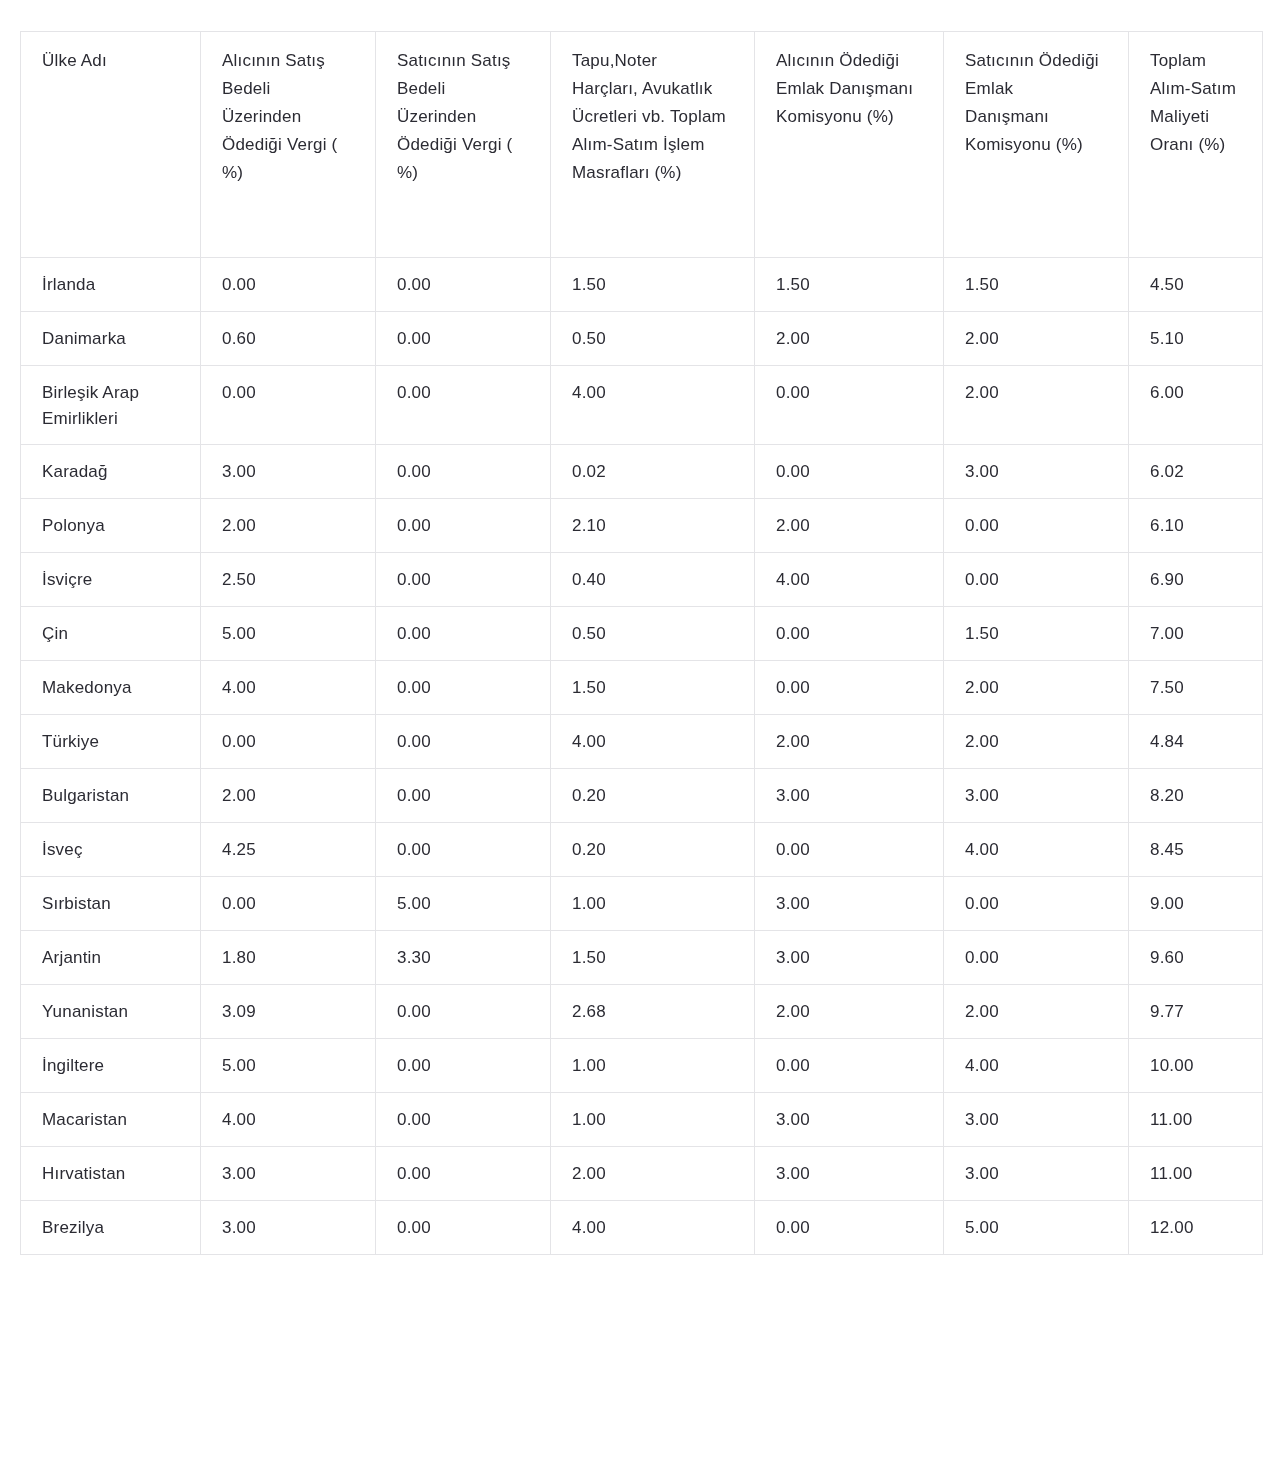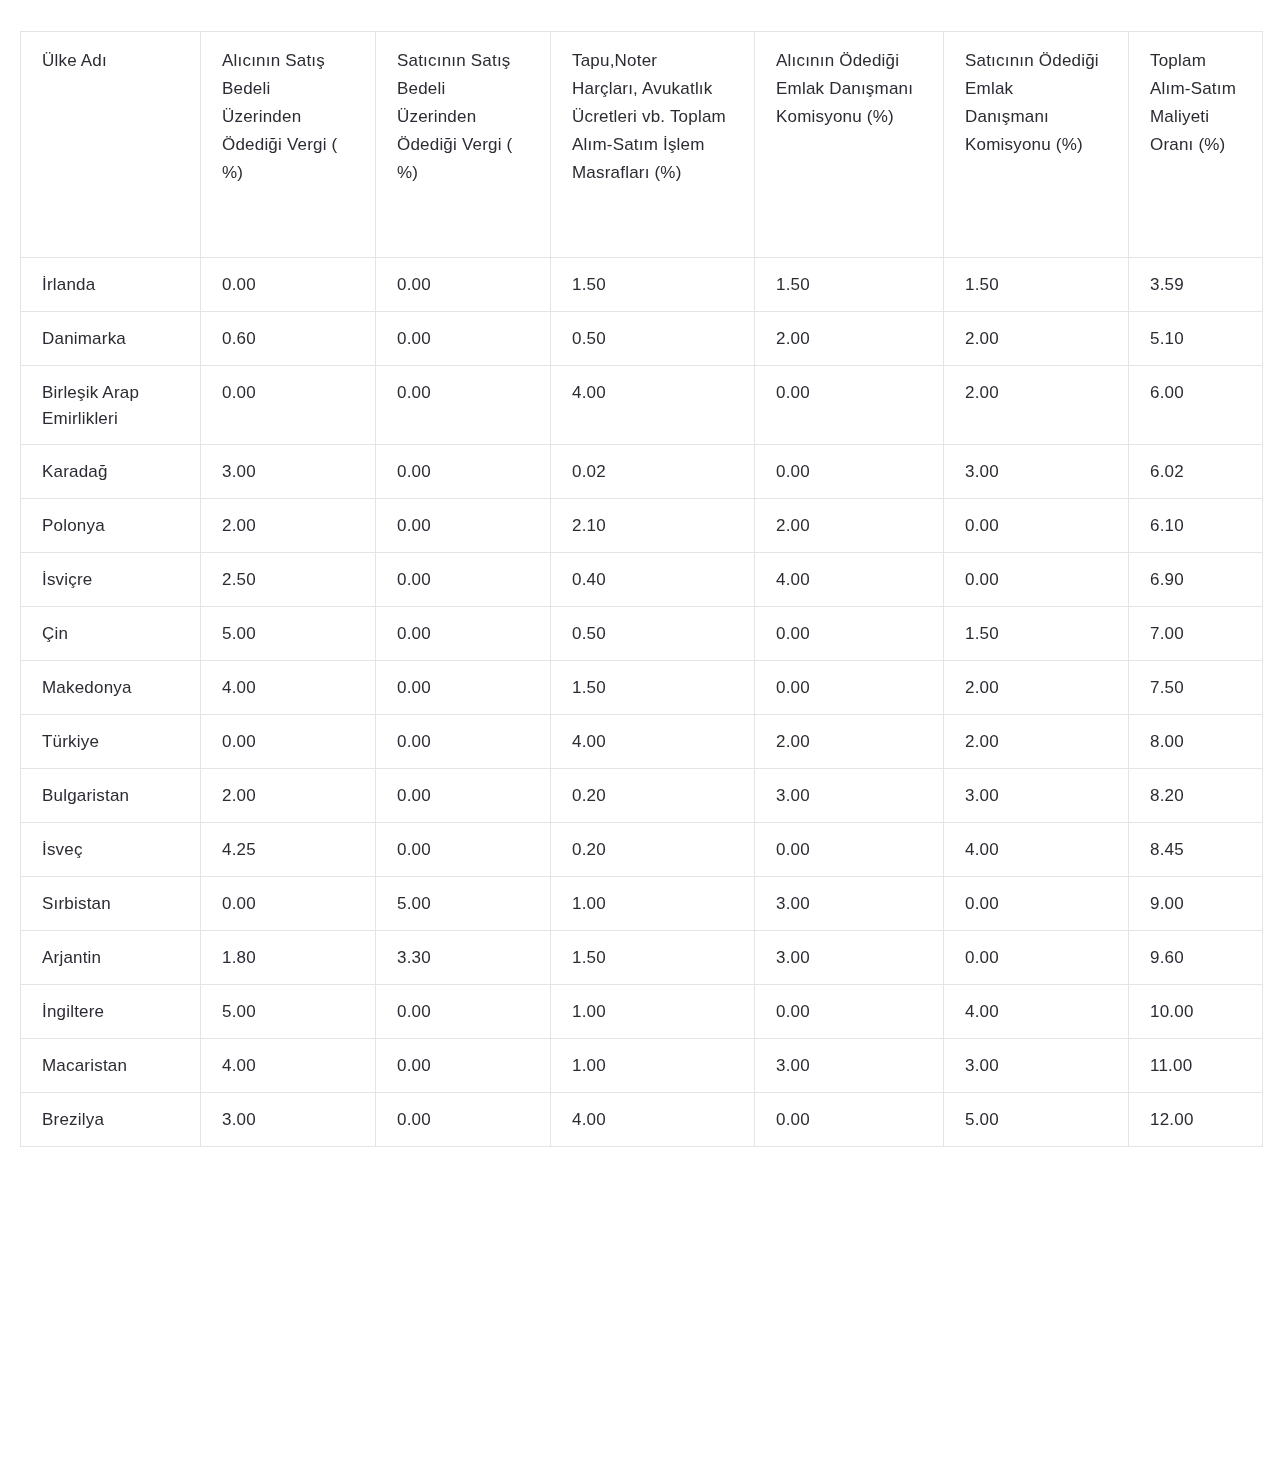--- a/index.html
+++ b/index.html
@@ -78,21 +78,21 @@
         </tr>
     </thead>
     <tbody>
         <tr>
           <td>İrlanda</td>
           <td>0.00</td>
           <td>0.00</td>
           <td>1.50</td>
           <td>1.50</td>
           <td>1.50</td>
-          <td>3.59</td>
+          <td>4.50</td>
         </tr>
         <tr>
           <td>Danimarka</td>
           <td>0.60</td>
           <td>0.00</td>
           <td>0.50</td>
           <td>2.00</td>
           <td>2.00</td>
           <td>5.10</td>
         </tr>
@@ -150,21 +150,21 @@
           <td>2.00</td>
           <td>7.50</td>
         </tr>
         <tr>
           <td>Türkiye</td>
           <td>0.00</td>
           <td>0.00</td>
           <td>4.00</td>
           <td>2.00</td>
           <td>2.00</td>
-          <td>8.00</td>
+          <td>4.84</td>
         </tr>
         <tr>
           <td>Bulgaristan</td>
           <td>2.00</td>
           <td>0.00</td>
           <td>0.20</td>
           <td>3.00</td>
           <td>3.00</td>
           <td>8.20</td>
         </tr>
@@ -189,33 +189,51 @@
         <tr>
           <td>Arjantin</td>
           <td>1.80</td>
           <td>3.30</td>
           <td>1.50</td>
           <td>3.00</td>
           <td>0.00</td>
           <td>9.60</td>
         </tr>
         <tr>
+          <td>Yunanistan</td>
+          <td>3.09</td>
+          <td>0.00</td>
+          <td>2.68</td>
+          <td>2.00</td>
+          <td>2.00</td>
+          <td>9.77</td>
+        </tr>
+        <tr>
           <td>İngiltere</td>
           <td>5.00</td>
           <td>0.00</td>
           <td>1.00</td>
           <td>0.00</td>
           <td>4.00</td>
           <td>10.00</td>
         </tr>
         <tr>
           <td>Macaristan</td>
           <td>4.00</td>
           <td>0.00</td>
           <td>1.00</td>
+          <td>3.00</td>
+          <td>3.00</td>
+          <td>11.00</td>
+        </tr>
+        <tr>
+          <td>Hırvatistan</td>
+          <td>3.00</td>
+          <td>0.00</td>
+          <td>2.00</td>
           <td>3.00</td>
           <td>3.00</td>
           <td>11.00</td>
         </tr>
         <tr>
           <td>Brezilya</td>
           <td>3.00</td>
           <td>0.00</td>
           <td>4.00</td>
           <td>0.00</td>

